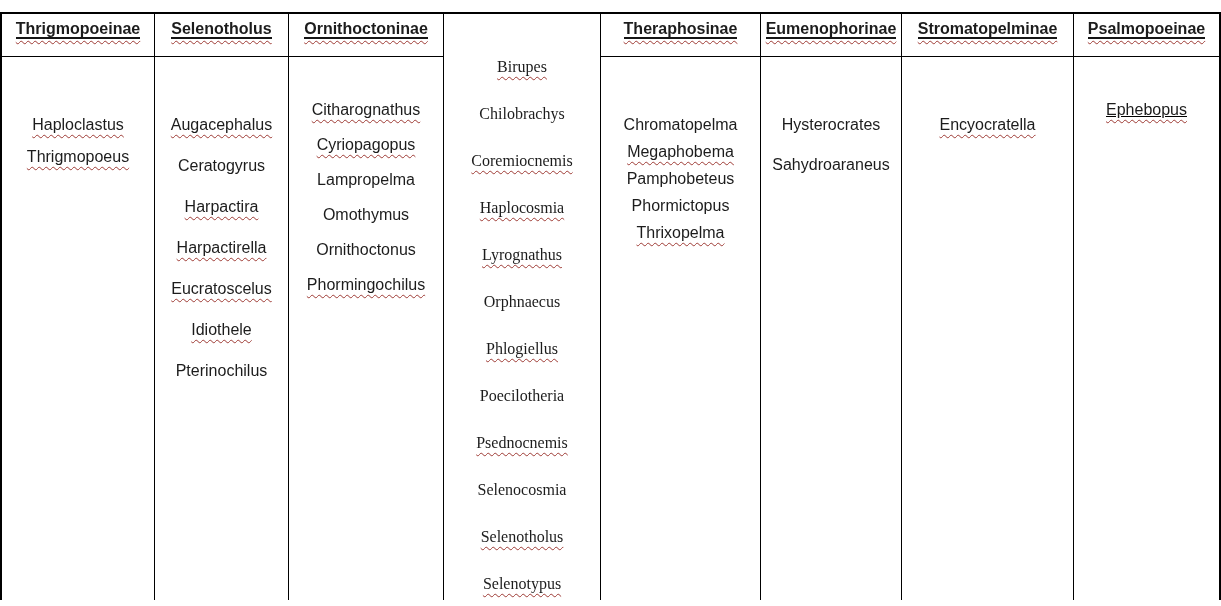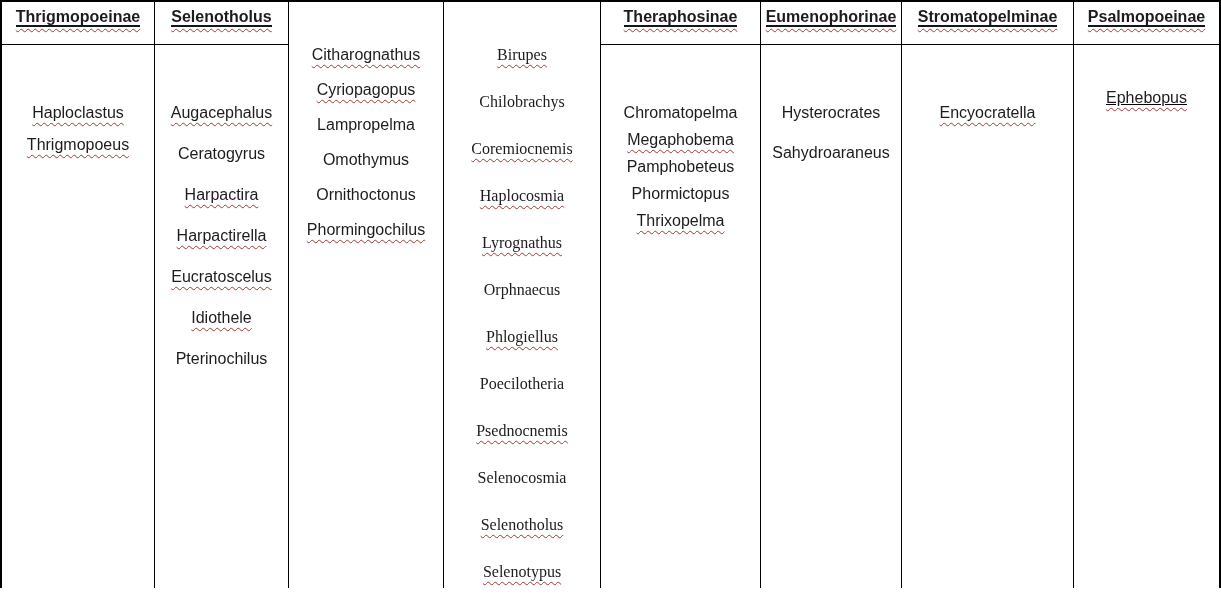--- a/index.html
+++ b/index.html
@@ -7,20 +7,21 @@
     padding: 0;
     background: #ffffff;
     font-family: "Liberation Sans", "DejaVu Sans", sans-serif;
   }
 
   .page {
     width: 1221px;
     height: 588px;
     position: relative;
     background: #eab308;
+    margin-top: 12px;
   }
 
   .taxonomy-table {
     width: 1221px;
     height: 606px;
     box-sizing: border-box;
     border: 2px solid #000000;
     display: flex;
     background: #ffffff;
   }
@@ -121,20 +122,23 @@
           <div class="genus"><span class="wavy">Augacephalus</span></div>
           <div class="genus"><span>Ceratogyrus</span></div>
           <div class="genus"><span class="wavy">Harpactira</span></div>
           <div class="genus"><span class="wavy">Harpactirella</span></div>
           <div class="genus"><span class="wavy">Eucratoscelus</span></div>
           <div class="genus"><span class="wavy">Idiothele</span></div>
           <div class="genus"><span>Pterinochilus</span></div>
         </div>
       </div>
       <div class="col">
+        <div class="hdr-cell">
+          <span class="wavy"><span class="hdr-text">Ornithoctoninae</span></span>
+        </div>
         <div class="body-cell">
           <div class="genus"><span class="wavy">Citharognathus</span></div>
           <div class="genus"><span class="wavy">Cyriopagopus</span></div>
           <div class="genus"><span>Lampropelma</span></div>
           <div class="genus"><span>Omothymus</span></div>
           <div class="genus"><span>Ornithoctonus</span></div>
           <div class="genus"><span class="wavy">Phormingochilus</span></div>
         </div>
       </div>
       <div class="col">

